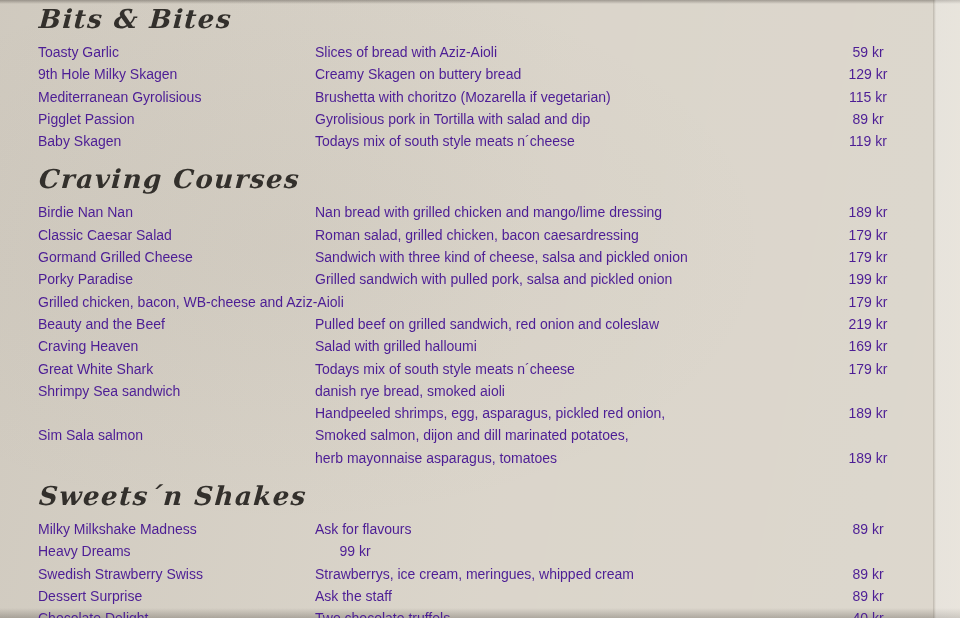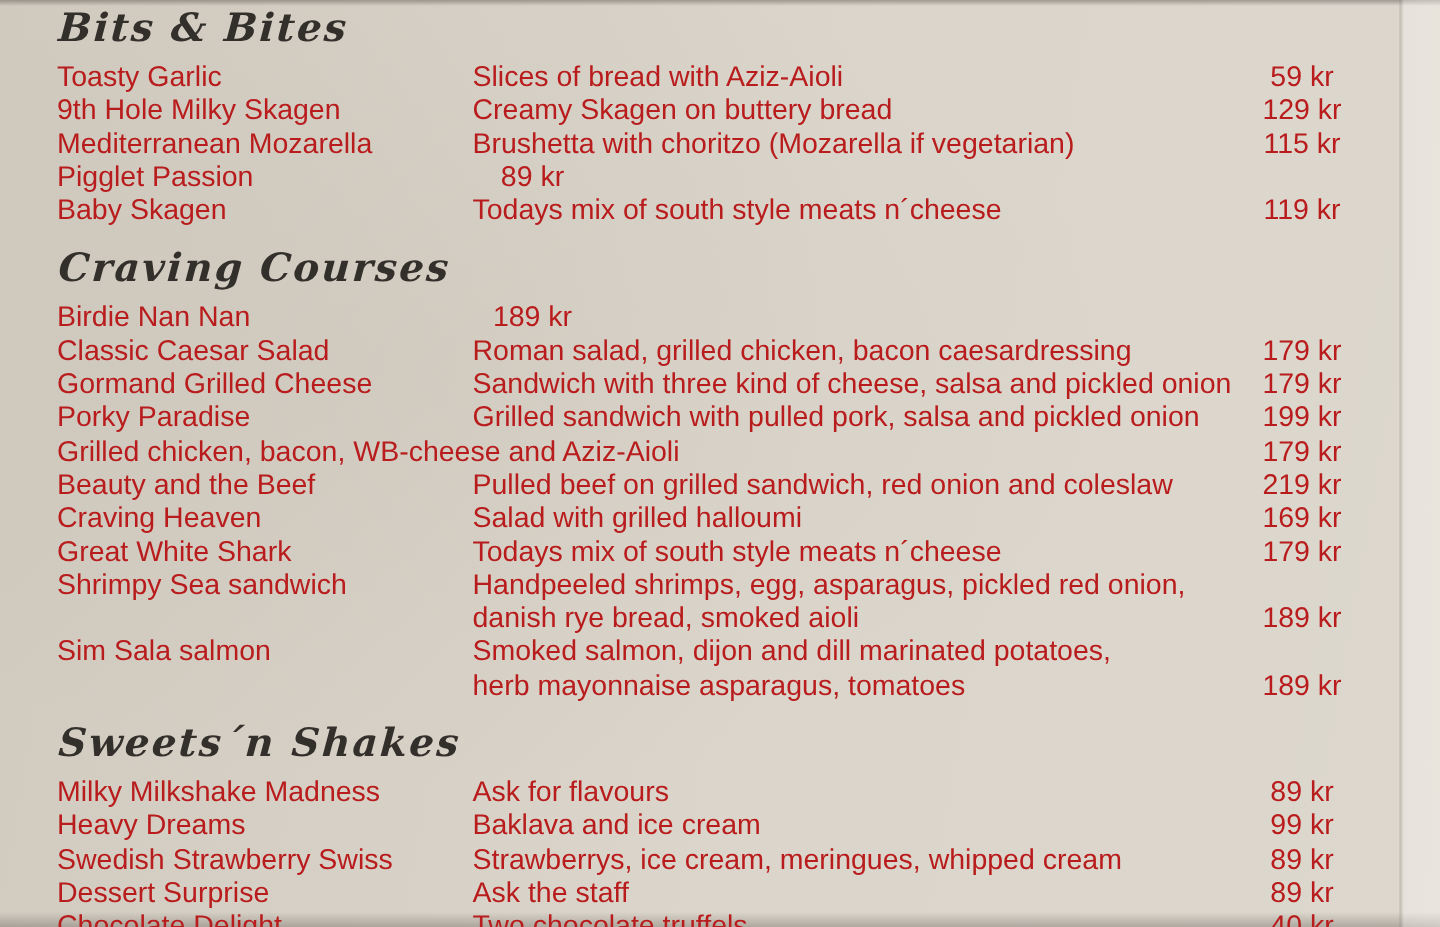--- a/index.html
+++ b/index.html
@@ -28,22 +28,22 @@
     font-style:italic;font-weight:600;
     font-size:26px;line-height:30px;
     letter-spacing:1.5px;color:#33302c;
     margin:0;transform:skewX(-4deg);transform-origin:left bottom;
   }
   section{margin:0;}
   section + section{margin-top:12px;}
   .rows{margin-top:7px;}
   .row{
     display:flex;align-items:flex-start;
-    font-size:19px;line-height:22.3px;
-    color:#b91c1c;
+    font-size:14px;line-height:22.3px;
+    color:#4c1d95;
   }
   .name{flex:0 0 277px;white-space:nowrap;}
   .desc{flex:1 1 auto;}
   .desc .line{display:block;}
   .price{flex:0 0 80px;text-align:center;white-space:nowrap;}
   .row.multiline .price{align-self:flex-end;}
 </style>
 </head>
 <body>
 
@@ -59,44 +59,50 @@
     <span class="price">59 kr</span>
   </div>
         <div class="row">
     <span class="name">9th Hole Milky Skagen</span>
     <span class="desc">
             <span class="line">Creamy Skagen on buttery bread</span>
           </span>
     <span class="price">129 kr</span>
   </div>
         <div class="row">
-    <span class="name">Mediterranean Mozarella</span>
+    <span class="name">Mediterranean Gyrolisious</span>
     <span class="desc">
             <span class="line">Brushetta with choritzo (Mozarella if vegetarian)</span>
           </span>
     <span class="price">115 kr</span>
   </div>
         <div class="row">
     <span class="name">Pigglet Passion</span>
+    <span class="desc">
+            <span class="line">Gyrolisious pork in Tortilla with salad and dip</span>
+          </span>
     <span class="price">89 kr</span>
   </div>
         <div class="row">
     <span class="name">Baby Skagen</span>
     <span class="desc">
             <span class="line">Todays mix of south style meats n´cheese</span>
           </span>
     <span class="price">119 kr</span>
   </div>
       </div>
   </section>
     <section>
     <h2 class="script">Craving Courses</h2>
     <div class="rows">
         <div class="row">
     <span class="name">Birdie Nan Nan</span>
+    <span class="desc">
+            <span class="line">Nan bread with grilled chicken and mango/lime dressing</span>
+          </span>
     <span class="price">189 kr</span>
   </div>
         <div class="row">
     <span class="name">Classic Caesar Salad</span>
     <span class="desc">
             <span class="line">Roman salad, grilled chicken, bacon caesardressing</span>
           </span>
     <span class="price">179 kr</span>
   </div>
         <div class="row">
@@ -136,22 +142,22 @@
         <div class="row">
     <span class="name">Great White Shark</span>
     <span class="desc">
             <span class="line">Todays mix of south style meats n´cheese</span>
           </span>
     <span class="price">179 kr</span>
   </div>
         <div class="row multiline">
     <span class="name">Shrimpy Sea sandwich</span>
     <span class="desc">
+            <span class="line">danish rye bread, smoked aioli</span>
             <span class="line">Handpeeled shrimps, egg, asparagus, pickled red onion,</span>
-            <span class="line">danish rye bread, smoked aioli</span>
           </span>
     <span class="price">189 kr</span>
   </div>
         <div class="row multiline">
     <span class="name">Sim Sala salmon</span>
     <span class="desc">
             <span class="line">Smoked salmon, dijon and dill marinated potatoes,</span>
             <span class="line">herb mayonnaise asparagus, tomatoes</span>
           </span>
     <span class="price">189 kr</span>
@@ -163,23 +169,20 @@
     <div class="rows">
         <div class="row">
     <span class="name">Milky Milkshake Madness</span>
     <span class="desc">
             <span class="line">Ask for flavours</span>
           </span>
     <span class="price">89 kr</span>
   </div>
         <div class="row">
     <span class="name">Heavy Dreams</span>
-    <span class="desc">
-            <span class="line">Baklava and ice cream</span>
-          </span>
     <span class="price">99 kr</span>
   </div>
         <div class="row">
     <span class="name">Swedish Strawberry Swiss</span>
     <span class="desc">
             <span class="line">Strawberrys, ice cream, meringues, whipped cream</span>
           </span>
     <span class="price">89 kr</span>
   </div>
         <div class="row">

